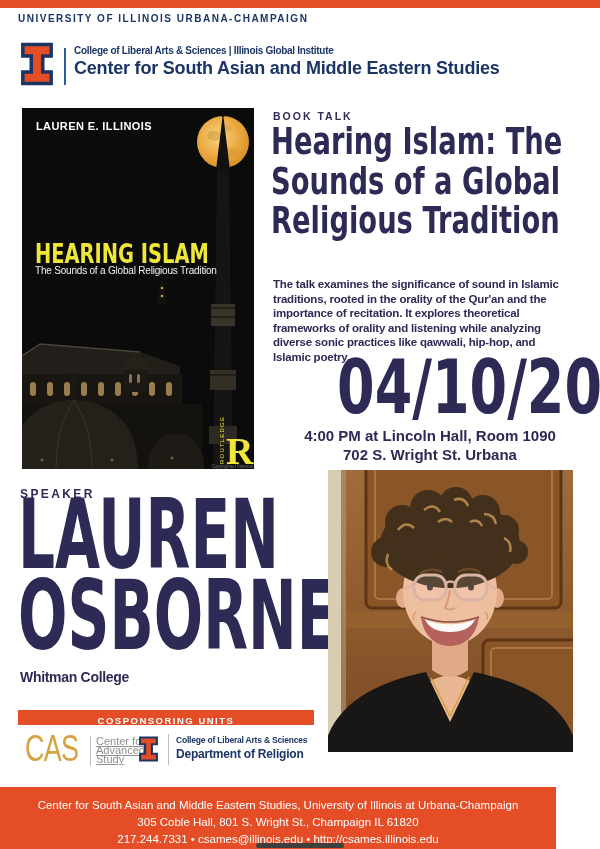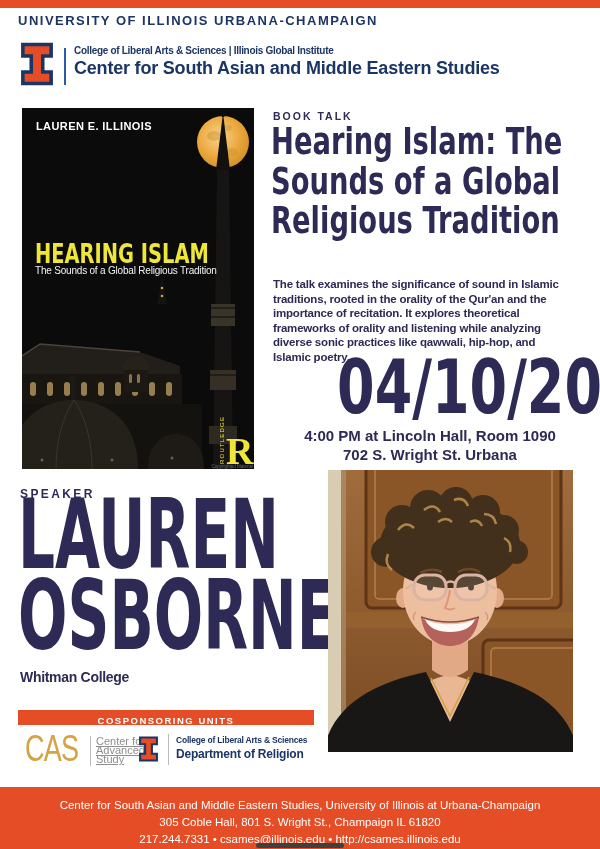--- a/index.html
+++ b/index.html
@@ -19,21 +19,21 @@
   .sep-gray{position:absolute;width:1px;background:#bcbcbc;}
   .cas-line{display:block;font-size:11px;line-height:9px;color:#8e8e8e;text-decoration:underline;}
 </style>
 </head>
 <body>
 
 <div id="poster">
 
   <div class="abs orange-bar" style="left:0;top:0;width:600px;height:8px;"></div>
 
-  <div class="abs hdr-navy" style="left:18px;top:13px;font-size:13px;font-weight:bold;letter-spacing:1.5px;">UNIVERSITY OF ILLINOIS URBANA-CHAMPAIGN</div>
+  <div class="abs hdr-navy" style="left:18px;top:13px;font-size:10px;font-weight:bold;letter-spacing:1.5px;">UNIVERSITY OF ILLINOIS URBANA-CHAMPAIGN</div>
 
   <svg class="abs" style="left:18px;top:41px;" width="38" height="46" viewBox="0 0 40 52">
     <path d="M4 4 H36 V17 H26.5 V35 H36 V48 H4 V35 H13.5 V17 H4 Z" fill="#e44d26" stroke="#1b3564" stroke-width="4" stroke-linejoin="miter"></path>
   </svg>
   <div class="sep-v" style="left:64px;top:48px;height:37px;"></div>
   <div class="abs" style="left:74px;top:45px;">
     <div class="hdr-navy" style="font-size:10px;font-weight:600;letter-spacing:-0.3px;white-space:nowrap;">College of Liberal Arts &amp; Sciences | Illinois Global Institute</div>
     <div class="hdr-navy" style="font-size:18px;font-weight:bold;letter-spacing:-0.2px;white-space:nowrap;margin-top:2px;">Center for South Asian and Middle Eastern Studies</div>
   </div>
 
@@ -243,21 +243,21 @@
           <path d="M93 147 C105 158 139 158 151 147 C148 168 135 176 122 176 C109 176 96 168 93 147 Z" fill="#b5625c"></path>
           <path d="M97 149 C108 156 136 156 147 149 C144 158 134 162 122 162 C110 162 100 158 97 149 Z" fill="#fdfbf7"></path>
           <path d="M93 147 Q122 157 151 147" stroke="#8e4a44" stroke-width="1.5" fill="none"></path>
           <path d="M88 142 q-4 4 -2 8" stroke="#d79a77" stroke-width="1.5" fill="none"></path>
           <path d="M157 142 q4 4 2 8" stroke="#d79a77" stroke-width="1.5" fill="none"></path>
         </g>
       </g>
     </svg>
   </div>
 
-  <div class="abs orange-bar" style="left:0;top:787px;width:600px;height:62px;padding-top:10px;box-sizing:border-box;">
+  <div class="abs orange-bar" style="left:0;top:787px;width:556px;height:62px;padding-top:10px;box-sizing:border-box;">
     <span class="footer-line">Center for South Asian and Middle Eastern Studies, University of Illinois at Urbana-Champaign</span>
     <span class="footer-line">305 Coble Hall, 801 S. Wright St., Champaign IL 61820</span>
     <span class="footer-line">217.244.7331 • csames@illinois.edu • http://csames.illinois.edu</span>
   </div>
 
   <div class="abs" style="left:256px;top:843px;width:88px;height:5px;border-radius:3px;background:#3f3f3d;"></div>
 
 </div>
 
 </body></html>

